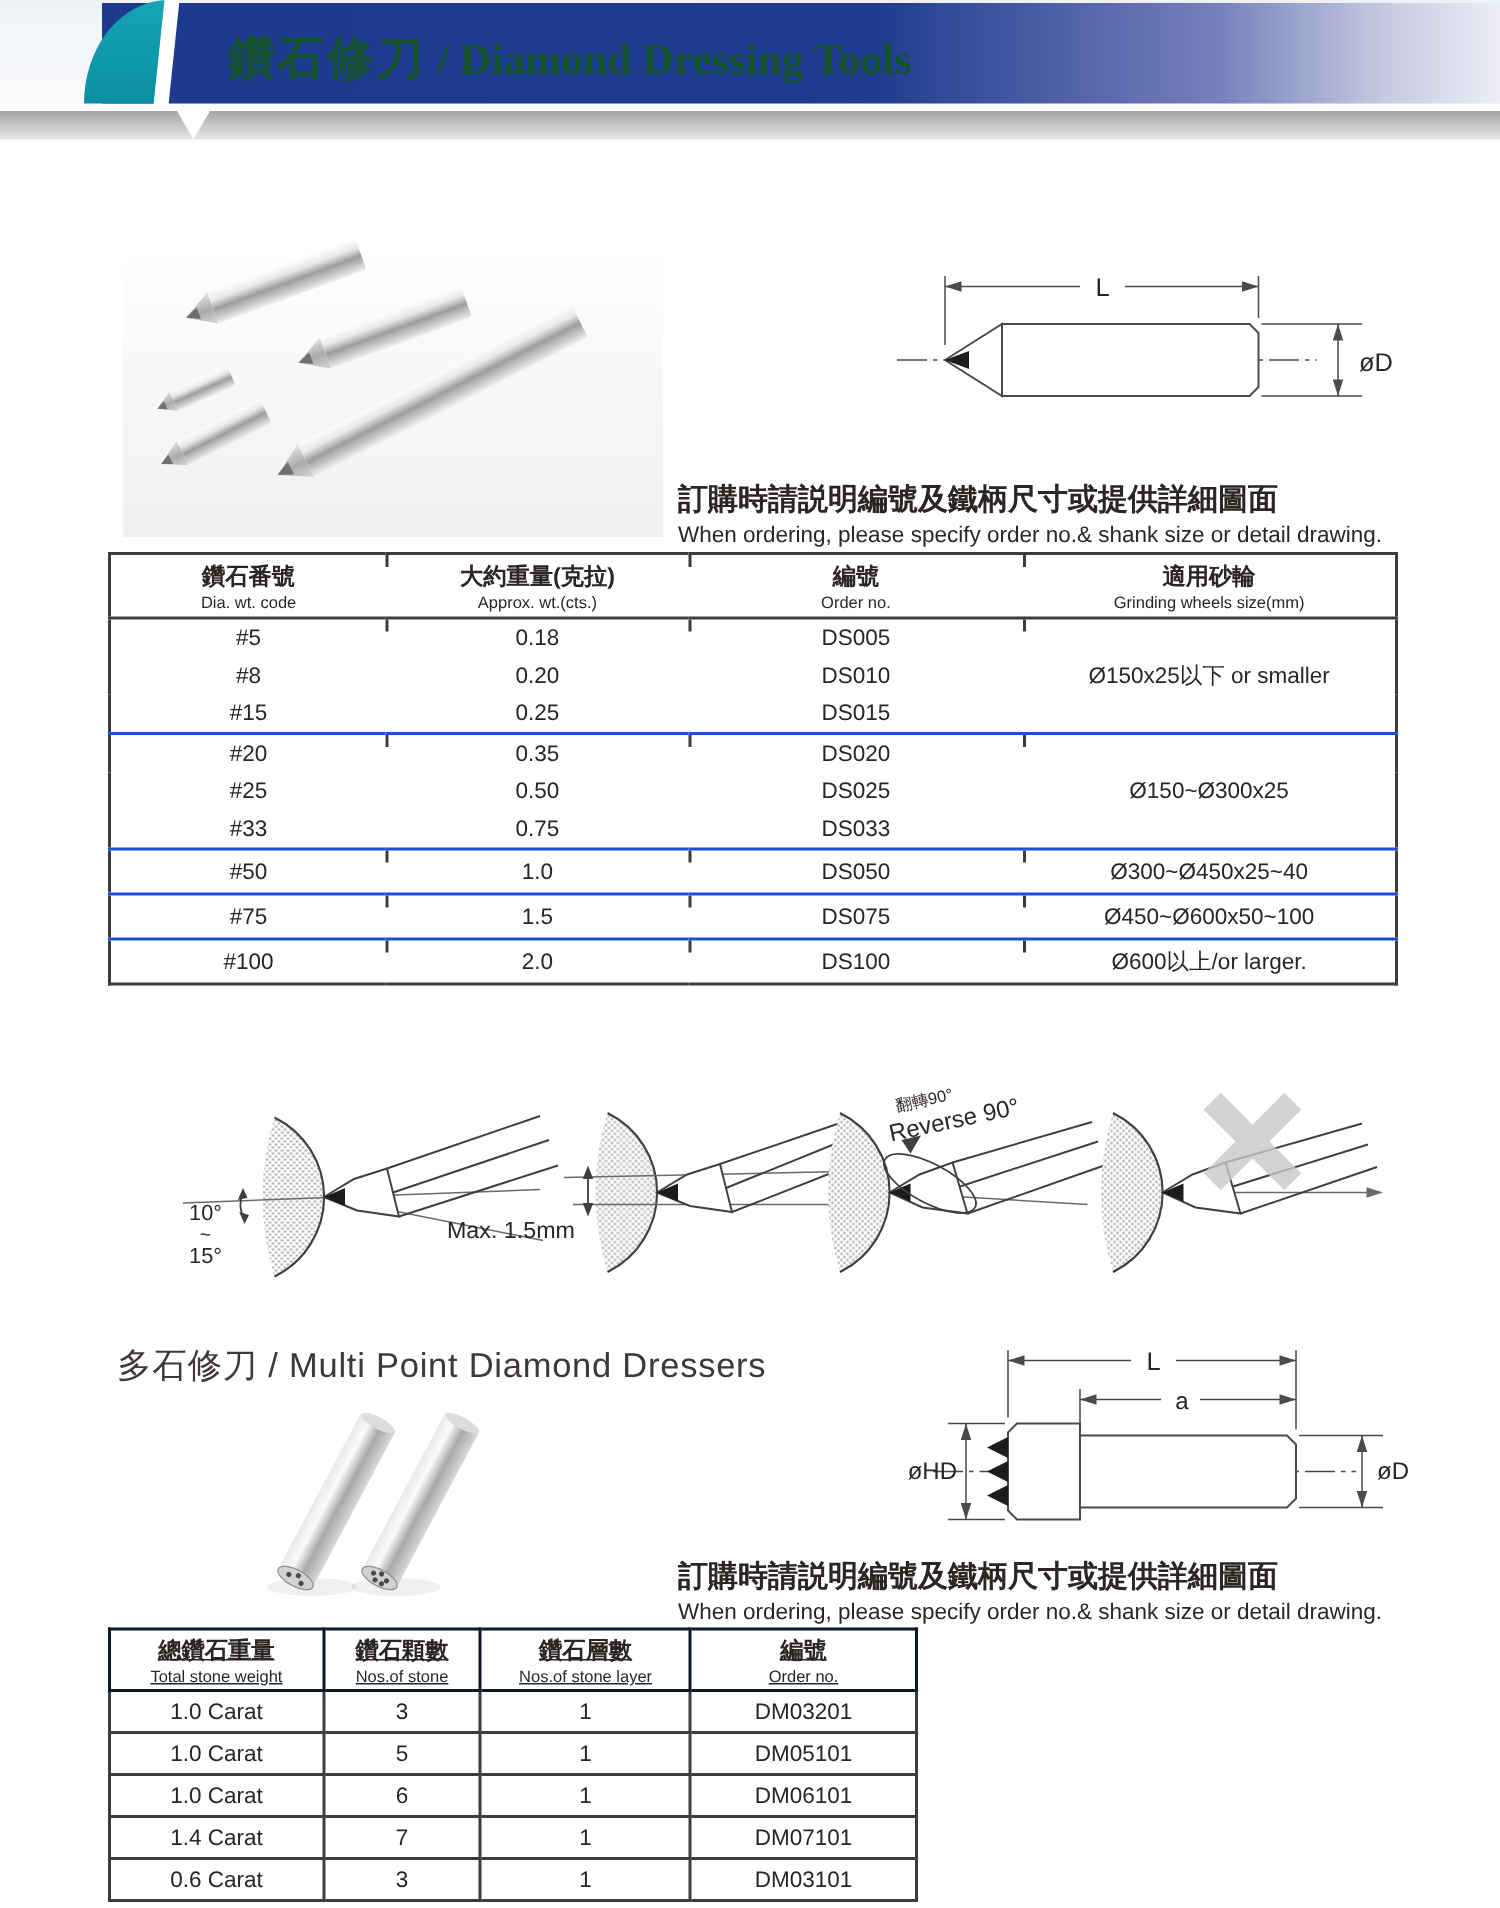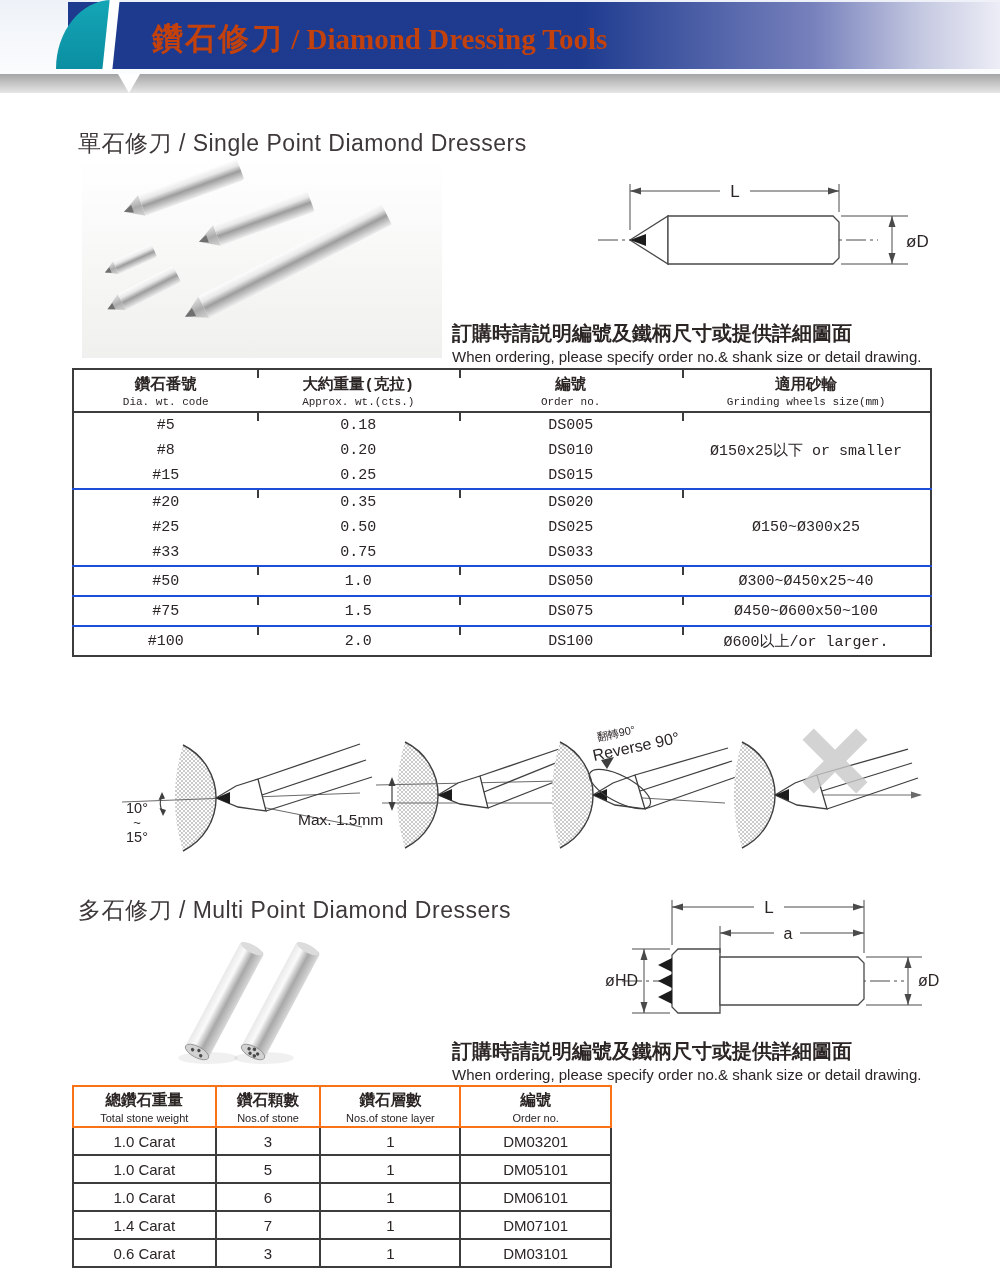--- a/index.html
+++ b/index.html
@@ -11,43 +11,43 @@
           background:linear-gradient(180deg,#eef2f8 0%,#ffffff 100%);}
   .banner{position:absolute;left:68px;top:2px;width:932px;height:67px;
           background:linear-gradient(90deg,#1d3a8e 0%,#1e3b8f 55%,#7781bc 80%,#c7cbe2 92%,#ecedf6 100%);}
   .teal{position:absolute;left:56px;top:0;width:56px;height:69px;background:linear-gradient(180deg,#14a6b6,#0b8ea2);
         border-top-left-radius:100% 100%;}
   .sliver{position:absolute;left:106px;top:0;width:10px;height:70px;background:#fff;transform:skewX(-6deg);}
   .graybar{position:absolute;left:0;top:74px;width:1000px;height:19px;
            background:linear-gradient(180deg,#a5a5a5 0%,#c9c9c9 55%,#e6e6e6 100%);}
   .notch{position:absolute;left:118px;top:74px;width:0;height:0;
          border-left:11px solid transparent;border-right:11px solid transparent;border-top:19px solid #fff;}
-  .hdr-title{position:absolute;left:152px;top:18px;color:#c2410c;white-space:nowrap;}
+  .hdr-title{position:absolute;left:152px;top:18px;color:#14532d;white-space:nowrap;}
   .hdr-zh{font-size:31px;font-weight:700;letter-spacing:2px;}
   .hdr-sep{font-size:29px;font-family:"Liberation Serif",serif;font-weight:700;}
   .hdr-en{font-size:29px;font-family:"Liberation Serif",serif;font-weight:700;}
 
   
   .sec-title{position:absolute;font-size:23px;color:#3e3839;letter-spacing:.5px;white-space:nowrap;}
   .note{position:absolute;left:452px;line-height:1.35;}
   .note-zh{font-size:20px;font-weight:700;margin-top:16px;}
   .note-en{font-size:15px;}
 
   
   table{border-collapse:collapse;table-layout:fixed;}
-  .t1{position:absolute;left:72px;top:368px;width:860px;border:2px solid #3c3c3c;font-family:Liberation Mono, monospace;}
+  .t1{position:absolute;left:72px;top:368px;width:860px;border:2px solid #3c3c3c;}
   .t1 th{font-weight:400;padding:4px 0 3px;border-bottom:2px solid #3c3c3c;}
   .t1 td{height:23px;font-size:15px;text-align:center;vertical-align:middle;}
   .t1 tr.gs td{border-top:2px solid #1d4ed8;}
   .t1 tr.tall td{height:26px;}
   .hzh{font-size:15.5px;font-weight:600;}
   .hen{font-size:11px;font-weight:400;margin-top:1px;}
   .tk{background:linear-gradient(#3c3c3c,#3c3c3c) 0 0/2px 8px no-repeat;}
   .t2{position:absolute;left:72px;top:1085px;width:540px;border:2px solid #3c3c3c;}
-  .t2 th{font-weight:400;padding:3px 0 2px;border:2px solid #f97316;}
+  .t2 th{font-weight:400;padding:3px 0 2px;border:2px solid #0f172a;text-decoration:underline;}
   .t2 td{height:24px;font-size:15px;text-align:center;border:2px solid #3c3c3c;}
 
   
   .abs{position:absolute;}
   svg text{font-family:"Liberation Sans",sans-serif;fill:#2b2524;}
 </style>
 </head>
 <body>
 
 <div class="page">
@@ -55,21 +55,20 @@
   <div class="hdr-bg"></div>
   <div class="banner"></div>
   <div class="teal"></div>
   <div class="sliver"></div>
   <div class="graybar"></div>
   <div class="notch"></div>
   <div class="hdr-title">
     <span class="hdr-zh">鑽石修刀</span><span class="hdr-sep"> / </span><span class="hdr-en">Diamond Dressing Tools</span>
   </div>
 
-  <div class="sec-title" style="left:78px;top:128px;">單石修刀 / Single Point Diamond Dressers</div>
 
   <svg class="abs" style="left:82px;top:158px;" width="360" height="200" viewBox="0 0 360 200">
     <defs>
       <linearGradient id="pbg" x1="0" y1="0" x2="0" y2="1">
         <stop offset="0" stop-color="#ffffff"></stop>
           <stop offset="1" stop-color="#f0f0ee"></stop>
       </linearGradient>
       <linearGradient id="metal" x1="0" y1="0" x2="0" y2="1">
         <stop offset="0" stop-color="#fdfdfd"></stop>
           <stop offset="0.28" stop-color="#e8e8e8"></stop>

